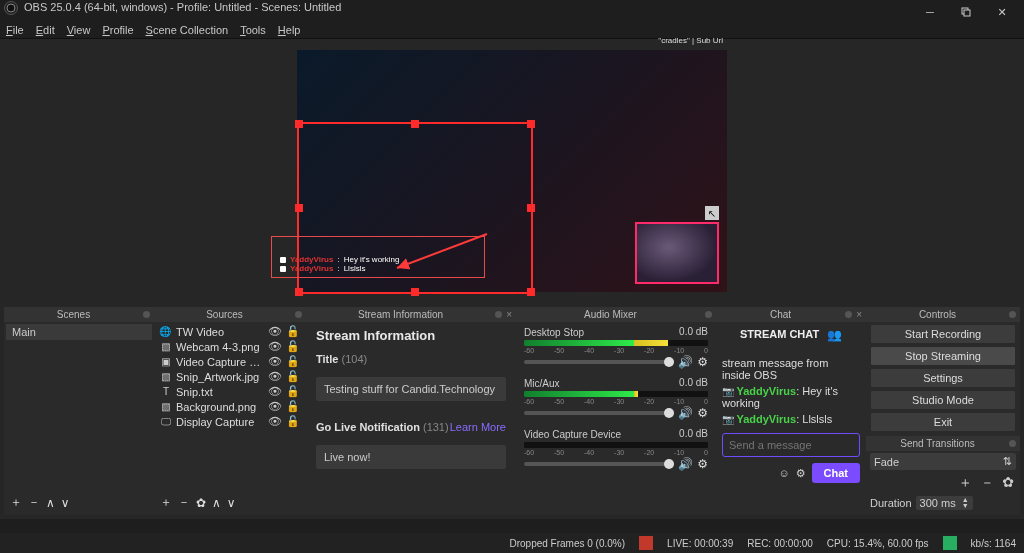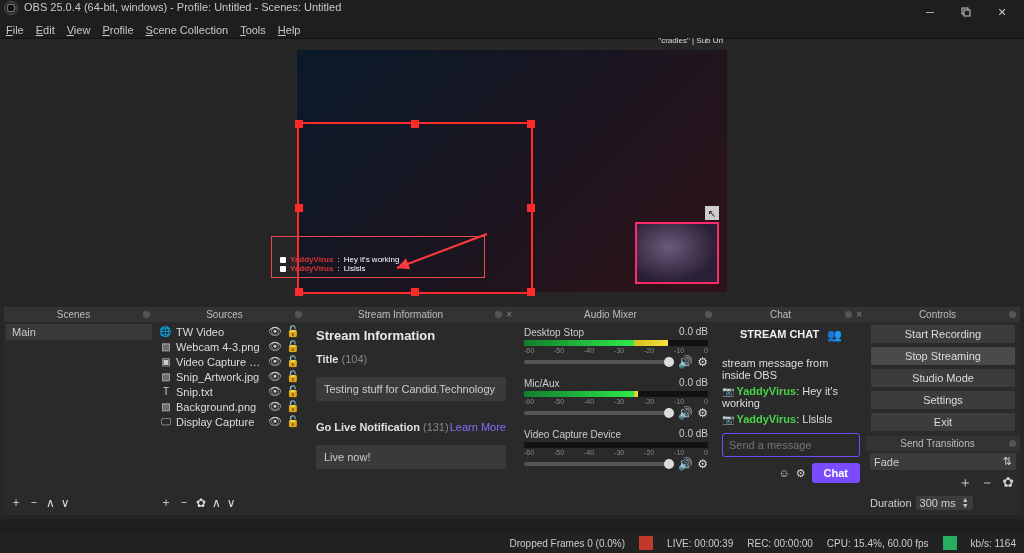--- a/index.html
+++ b/index.html
@@ -368,22 +368,22 @@
   </div>
 
   <div class="panel" style="flex:1">
     <div class="panel-hd">
         <span class="t">Controls</span>
         <span class="dot"></span>
       </div>
     <div class="panel-body" style="padding:0">
       <div class="ctrl-btn">Start Recording</div>
       <div class="ctrl-btn active">Stop Streaming</div>
+      <div class="ctrl-btn">Settings</div>
       <div class="ctrl-btn">Studio Mode</div>
-      <div class="ctrl-btn">Settings</div>
       <div class="ctrl-btn">Exit</div>
       <div class="panel-hd" style="margin-top:4px">
           <span class="t">Send Transitions</span>
           <span class="dot"></span>
         </div>
       <div class="trans-sel">
           <span class="v">Fade</span>
           <span>⇅</span>
         </div>
       <div style="display:flex;justify-content:flex-end;gap:8px;padding:2px 6px;color:#ccc;font-size:14px">

